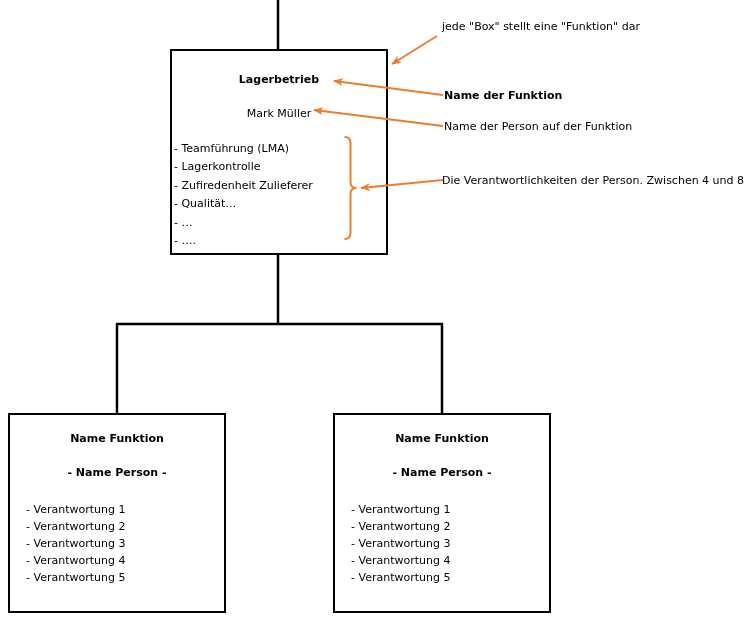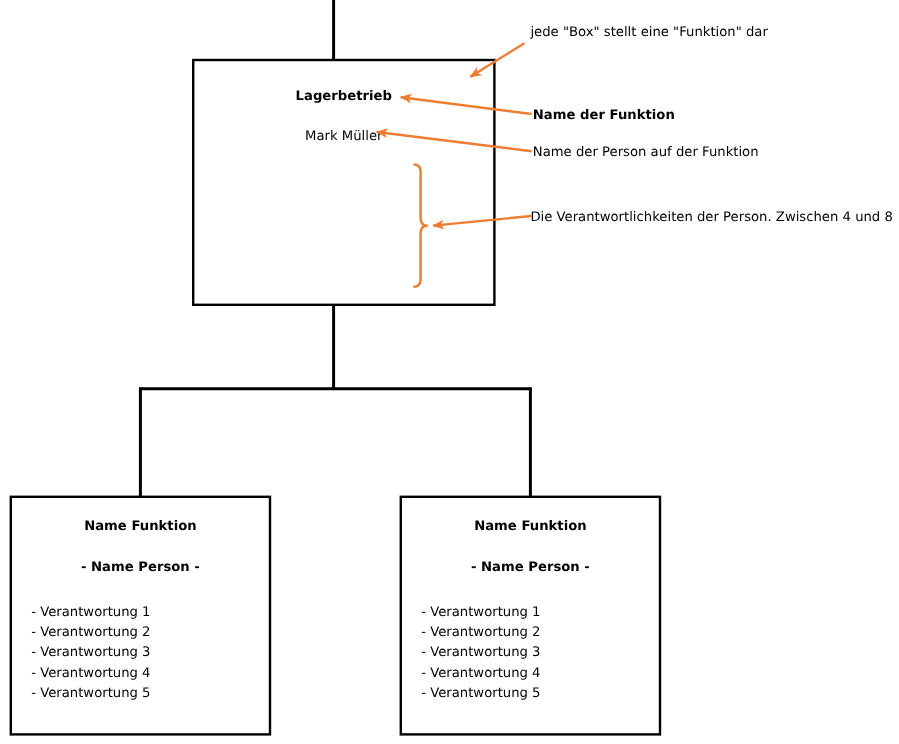--- a/index.html
+++ b/index.html
@@ -7,21 +7,21 @@
   html,body { background:var(--bg); }
   body { font-family:"DejaVu Sans","Liberation Sans",sans-serif; color:#000; }
   .canvas { position:relative; width:749px; height:620px; background:var(--bg); overflow:hidden; }
 
   svg.layer { position:absolute; left:0; top:0; width:749px; height:620px; pointer-events:none; z-index:5; }
   .k-line { stroke:var(--line); stroke-width:2.5; fill:none; }
   .o-line { stroke:var(--accent); stroke-width:2; fill:none; }
   .o-head { fill:var(--accent); }
 
   .box { position:absolute; background:var(--bg); border:2px solid var(--line); font-size:11px; z-index:2; }
-  .box-root   { left:160px; top:49px;  width:253px; height:206px; }
+  .box-root   { left:170px; top:49px;  width:218px; height:206px; }
   .box-child-l{ left:8px;   top:413px; width:218px; height:200px; }
   .box-child-r{ left:333px; top:413px; width:218px; height:200px; }
 
   .box-title  { position:absolute; left:0; right:0; text-align:center; font-weight:bold; white-space:nowrap; }
   .box-person { position:absolute; left:0; right:0; text-align:center; white-space:nowrap; }
   .resp-list  { position:absolute; white-space:nowrap; }
   .resp-item  { white-space:nowrap; }
 
   .box-root .box-title  { top:22px; }
   .box-root .box-person { top:56px; }
@@ -38,20 +38,28 @@
   .ann-4 { left:442px; top:174px; }
 </style>
 </head>
 <body>
 
 <div class="canvas">
 
   <div class="box box-root">
     <div class="box-title">Lagerbetrieb</div>
     <div class="box-person">Mark Müller</div>
+    <div class="resp-list">
+      <div class="resp-item">- Teamführung (LMA)</div>
+      <div class="resp-item">- Lagerkontrolle</div>
+      <div class="resp-item">- Zufiredenheit Zulieferer</div>
+      <div class="resp-item">- Qualität…</div>
+      <div class="resp-item">- …</div>
+      <div class="resp-item">- ….</div>
+    </div>
   </div>
 
   <div class="box box-child-l">
     <div class="box-title">Name Funktion</div>
     <div class="box-person">- Name Person -</div>
     <div class="resp-list">
       <div class="resp-item">- Verantwortung 1</div>
       <div class="resp-item">- Verantwortung 2</div>
       <div class="resp-item">- Verantwortung 3</div>
       <div class="resp-item">- Verantwortung 4</div>

